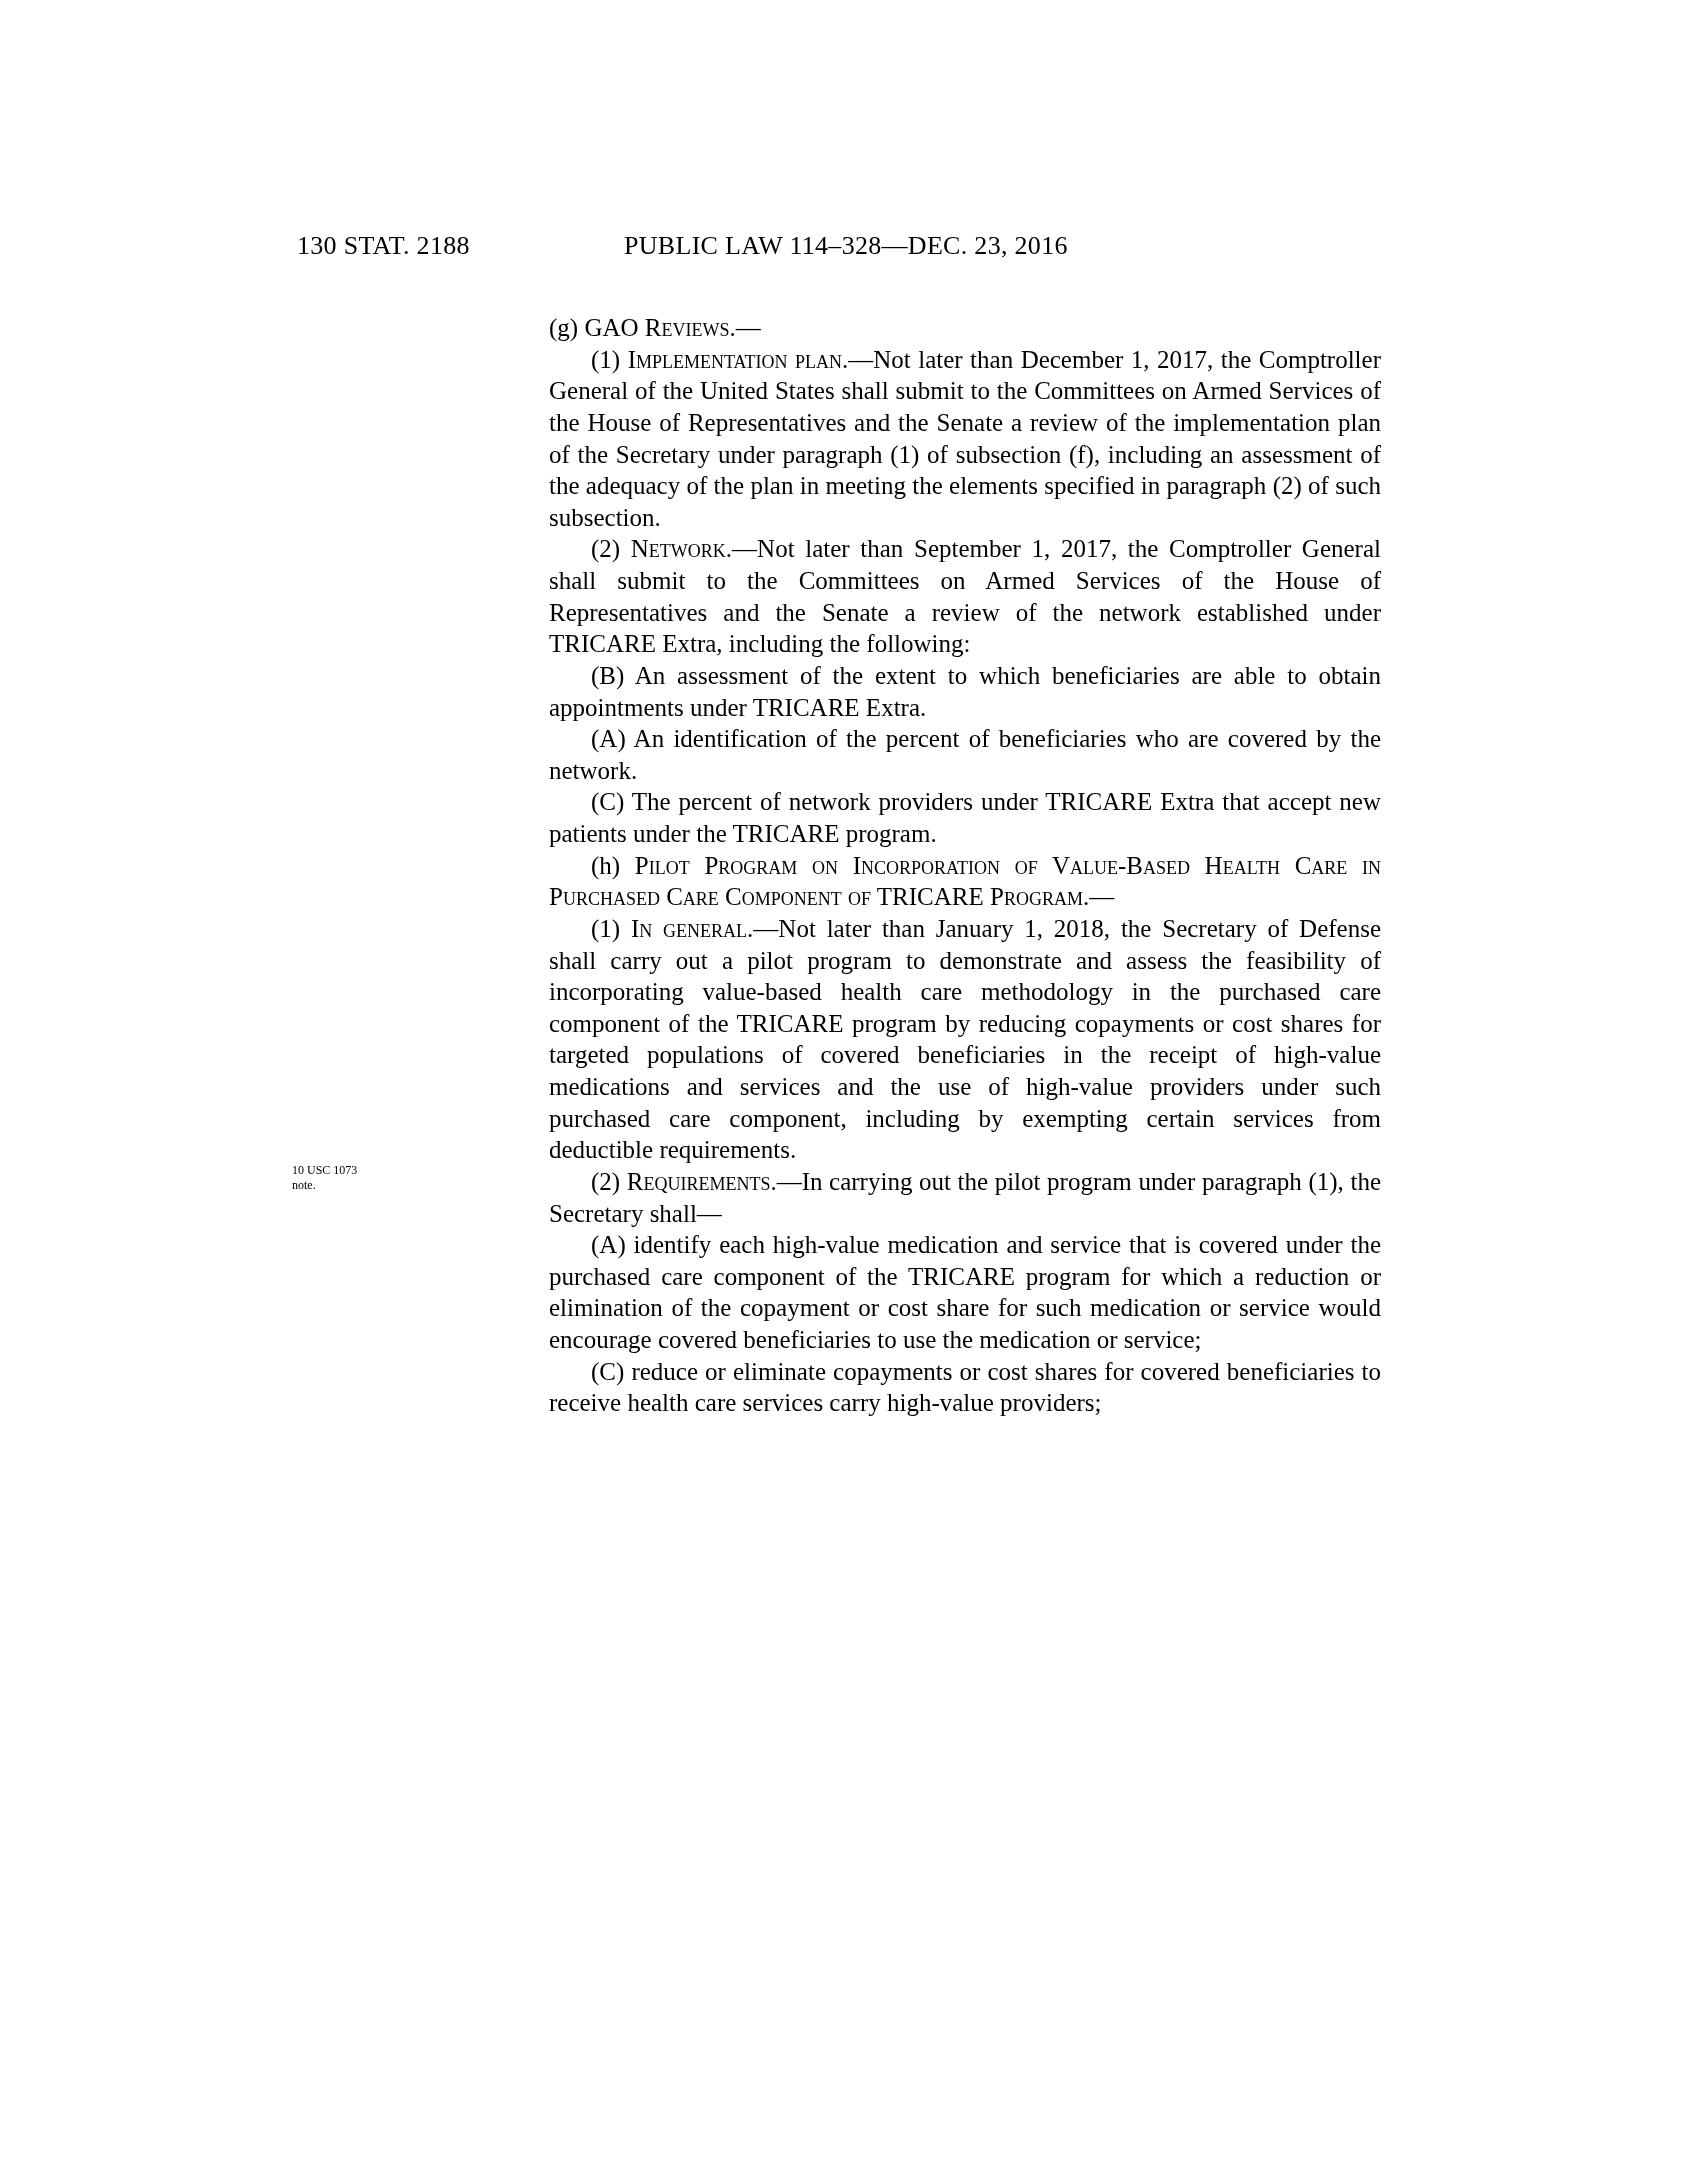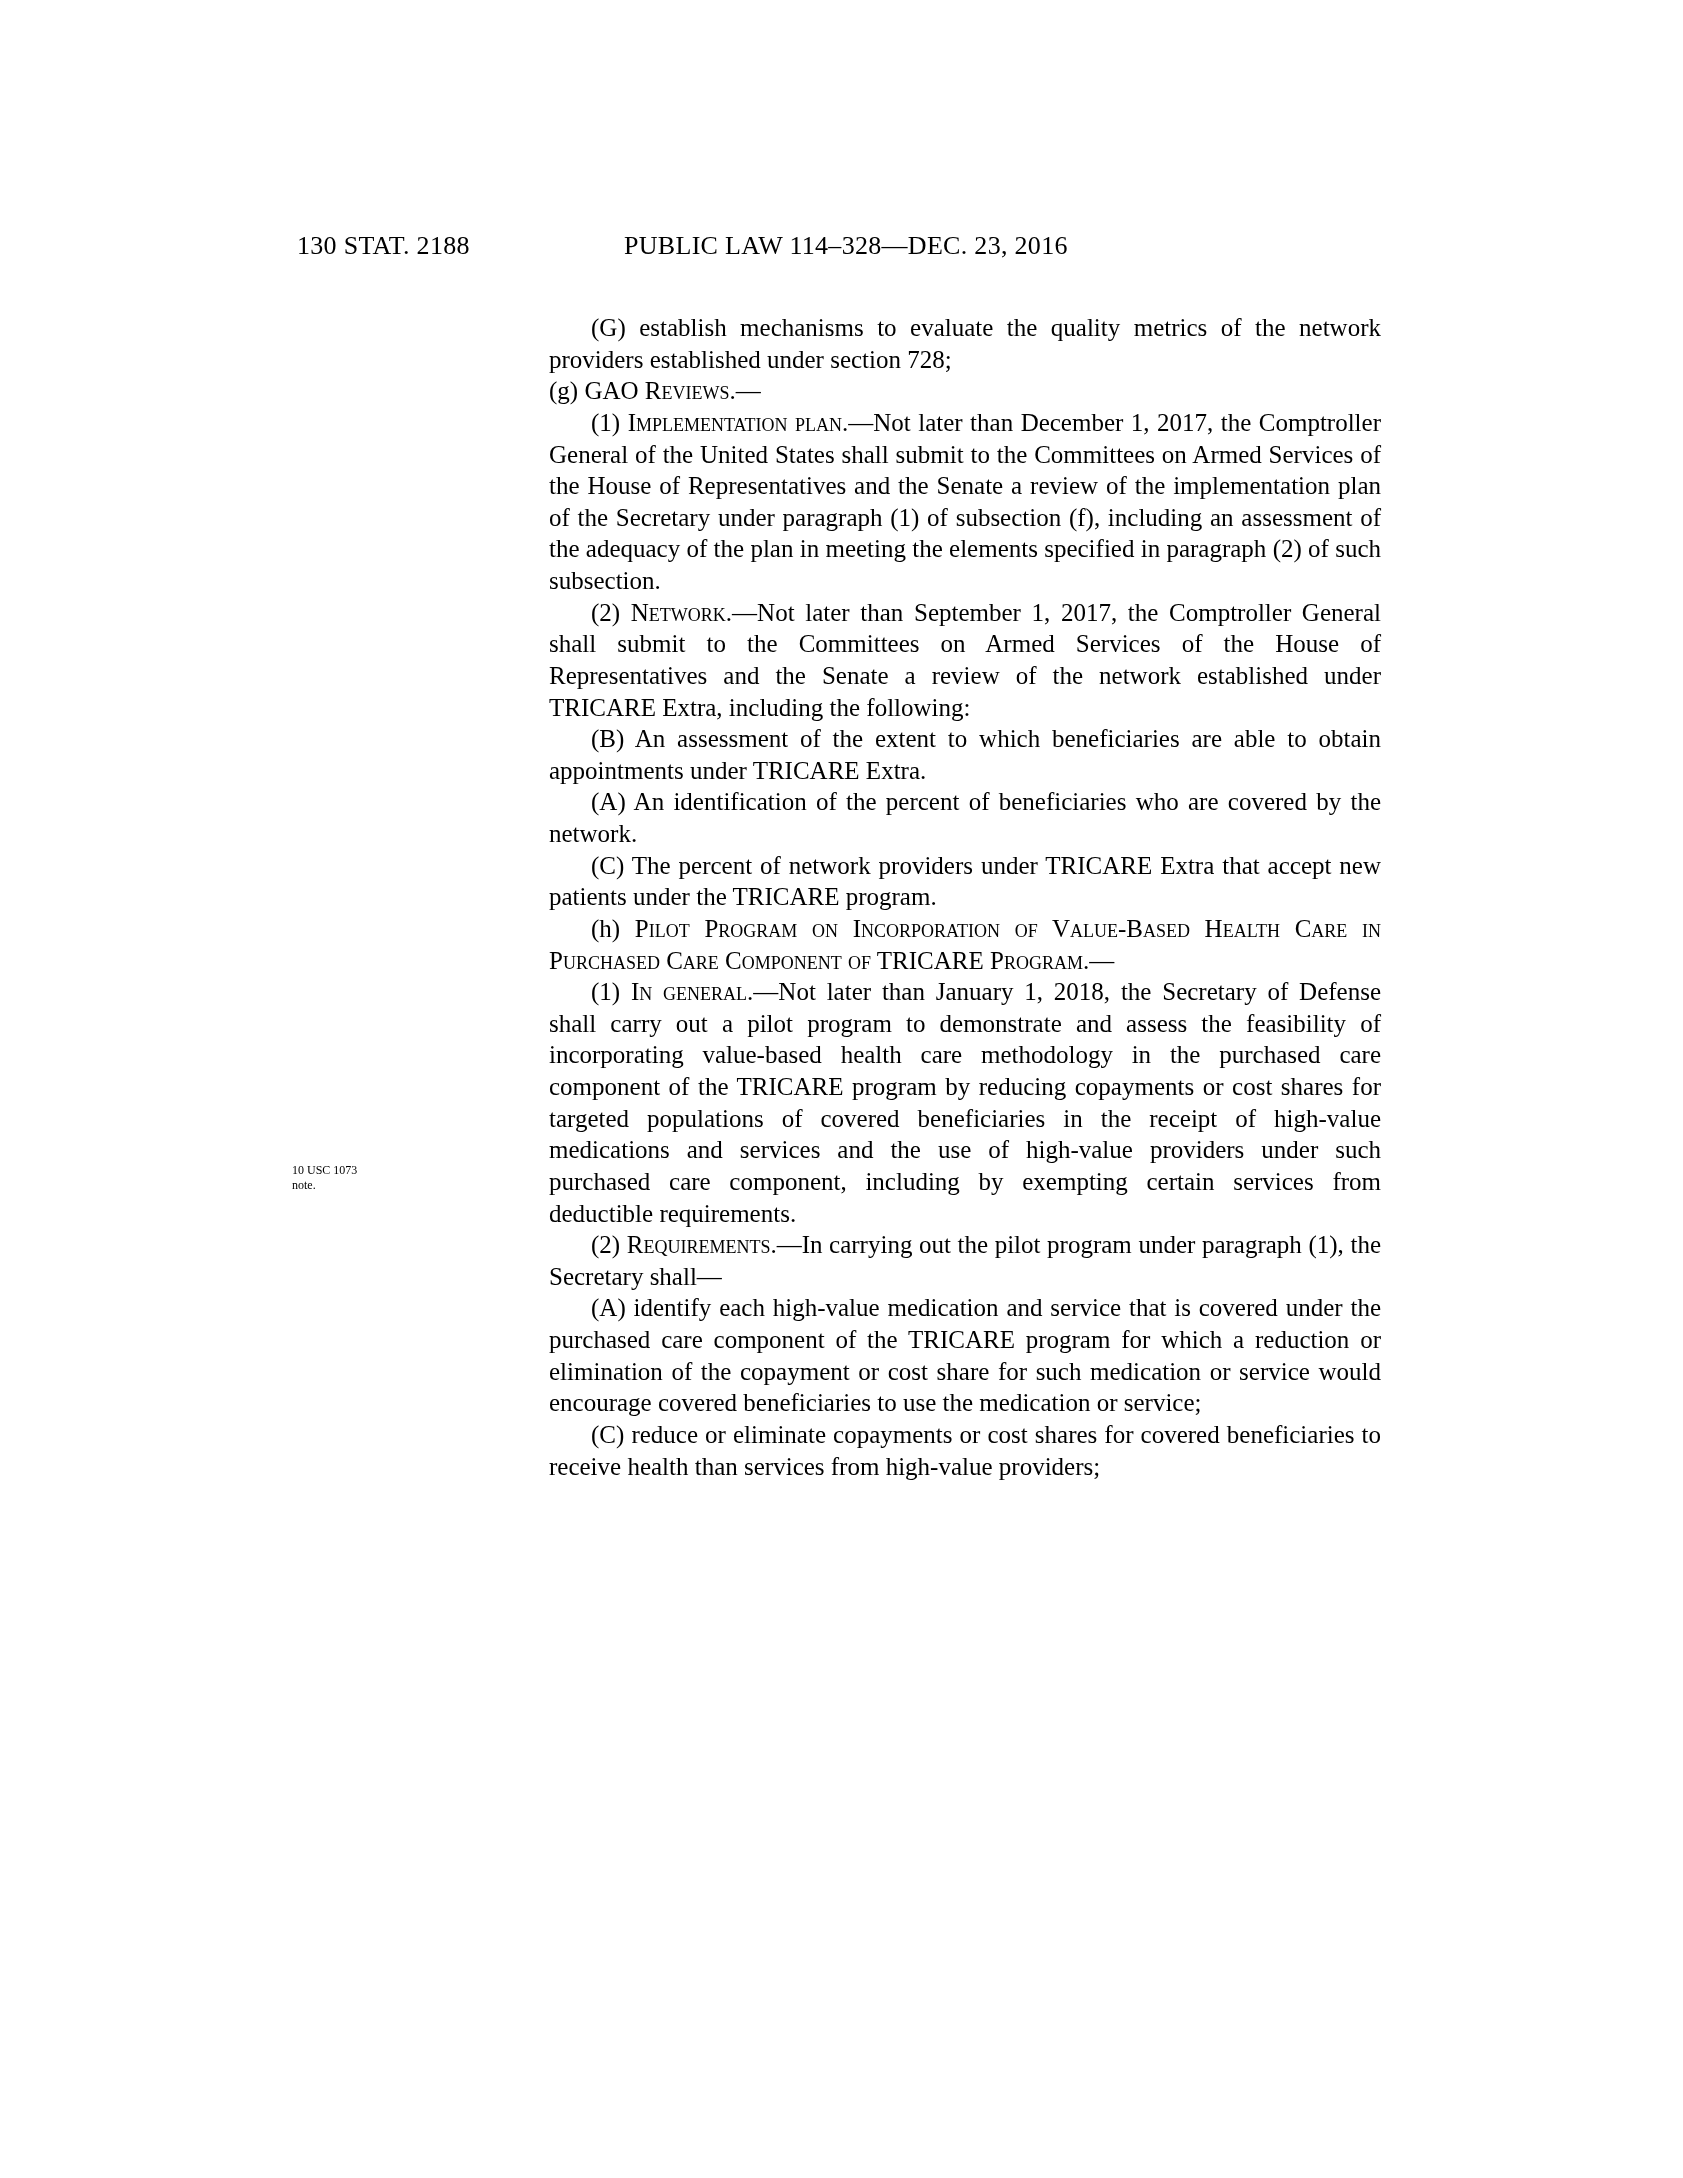--- a/index.html
+++ b/index.html
@@ -74,21 +74,20 @@
 
   <div class="header">
     <span class="stat">130 STAT. 2188</span><span class="lawline">PUBLIC LAW 114–328—DEC. 23, 2016</span>
   </div>
 
   <div class="marginnote mn-1" style="white-space: pre-line;">10 USC 1073
 note.</div>
 
   <div class="content">
 
-    <p class="ind-1 last-line-left">(G) establish mechanisms to evaluate the quality metrics of the network providers established under section 728;</p>
 
 
 
     <p class="ind-0 last-line-left sc-holder">
       <span>(g) <span class="sc">GAO Reviews</span>.—</span>
     </p>
 
     <p class="ind-1">
       <span>(1) <span class="sc">Implementation plan</span>.—Not later than December 1, 2017, the Comptroller General of the United States shall submit to the Committees on Armed Services of the House of Representatives and the Senate a review of the implementation plan of the Secretary under paragraph (1) of subsection (f), including an assessment of the adequacy of the plan in meeting the elements specified in paragraph (2) of such subsection.</span>
     </p>
@@ -112,17 +111,17 @@
       <span>(1) <span class="sc">In general</span>.—Not later than January 1, 2018, the Secretary of Defense shall carry out a pilot program to demonstrate and assess the feasibility of incorporating value-based health care methodology in the purchased care component of the TRICARE program by reducing copayments or cost shares for targeted populations of covered beneficiaries in the receipt of high-value medications and services and the use of high-value providers under such purchased care component, including by exempting certain services from deductible requirements.</span>
     </p>
 
     <p class="ind-1 last-line-left">
       <span>(2) <span class="sc">Requirements</span>.—In carrying out the pilot program under paragraph (1), the Secretary shall—</span>
     </p>
 
     <p class="ind-2 last-line-left">(A) identify each high-value medication and service that is covered under the purchased care component of the TRICARE program for which a reduction or elimination of the copayment or cost share for such medication or service would encourage covered beneficiaries to use the medication or service;</p>
 
 
-    <p class="ind-2 last-line-left">(C) reduce or eliminate copayments or cost shares for covered beneficiaries to receive health than services from high-value providers;</p>
+    <p class="ind-2 last-line-left">(C) reduce or eliminate copayments or cost shares for covered beneficiaries to receive health care services carry high-value providers;</p>
 
   </div>
 </div>
 
 
 </body></html>

